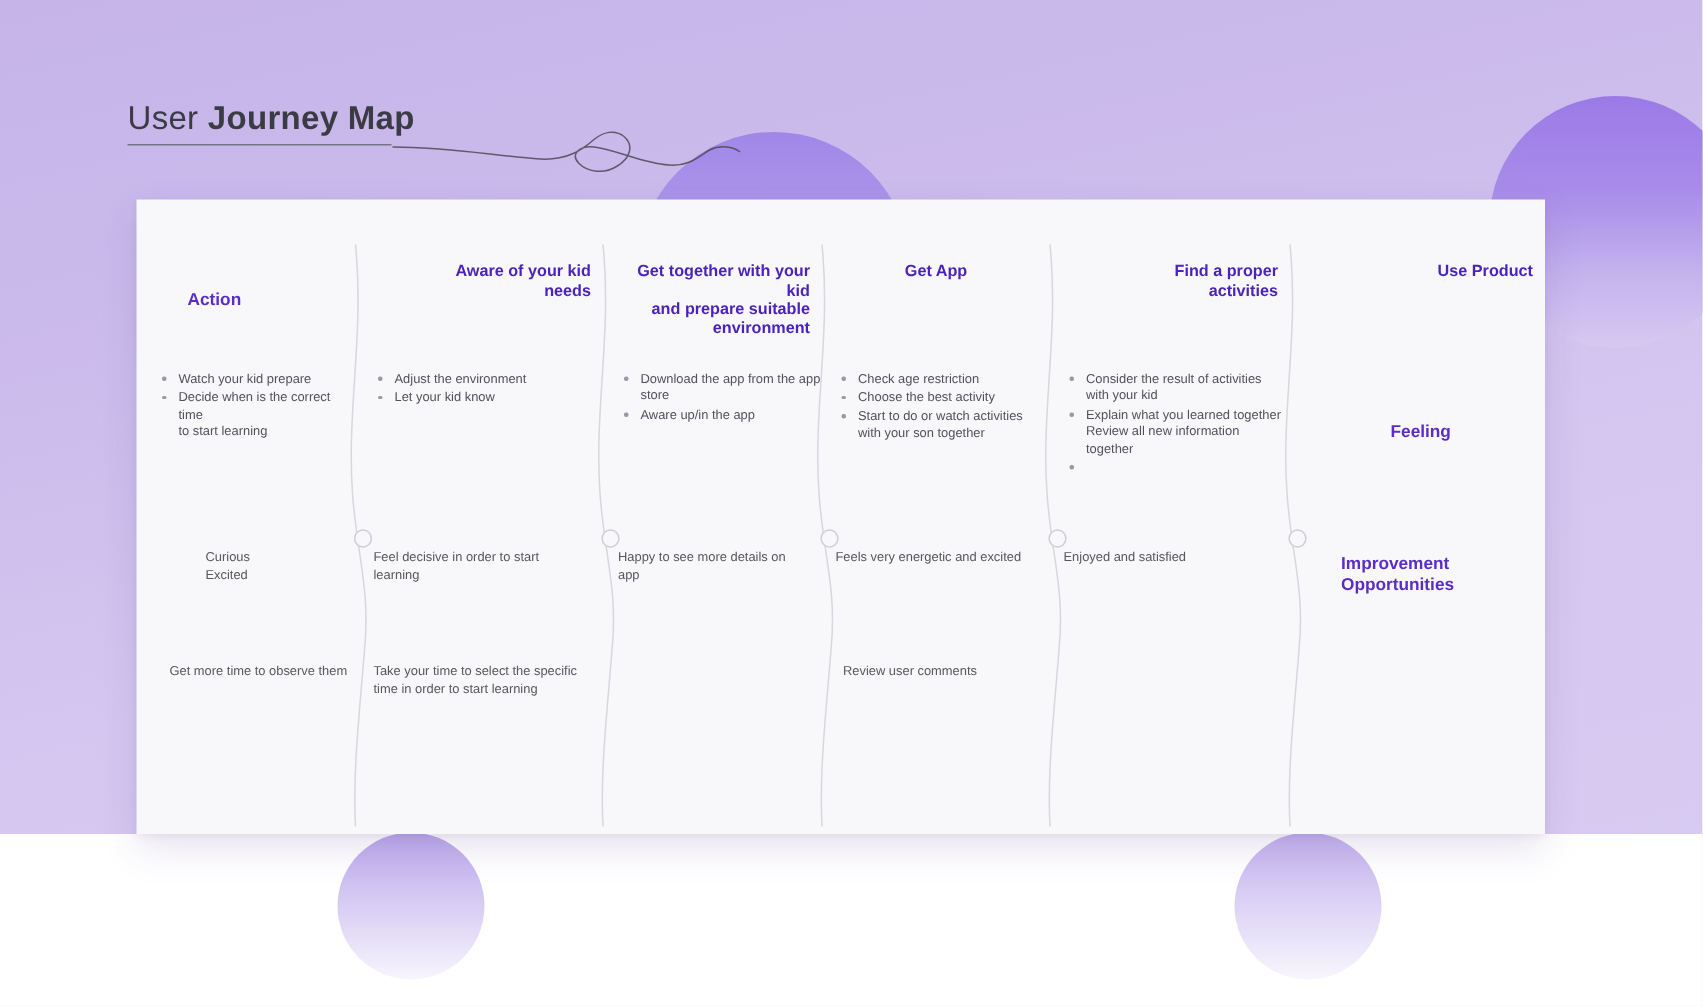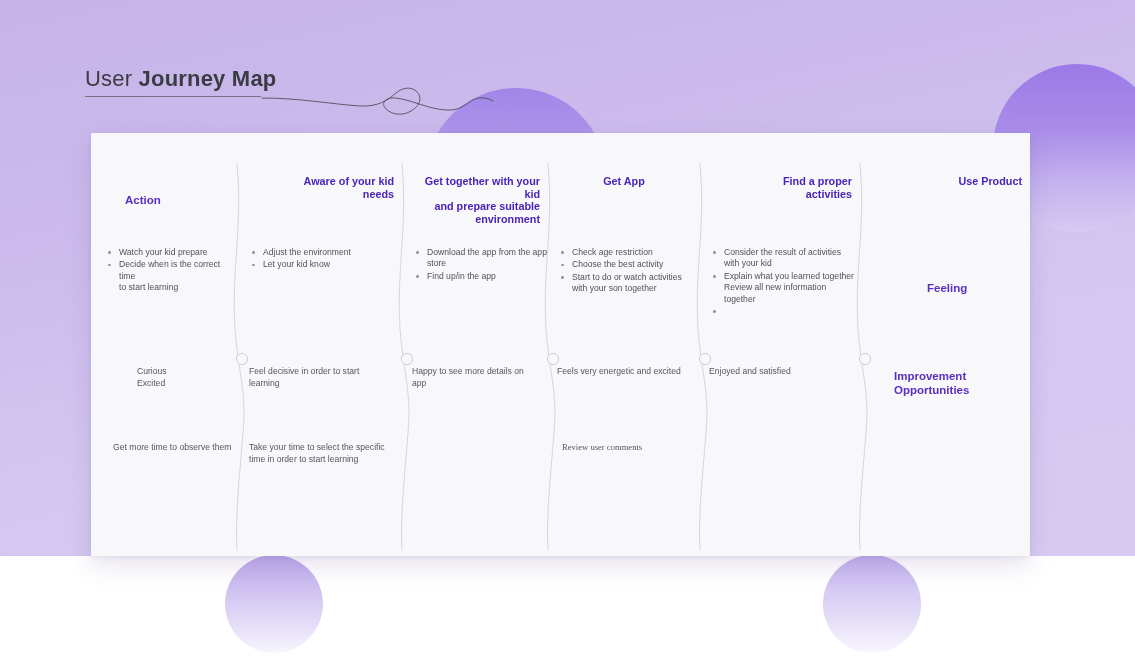--- a/index.html
+++ b/index.html
@@ -180,21 +180,21 @@
   }
   .feeling-text     { padding-top: 34px; }
   .improvement-text { padding-top: 18px; }
   .p-b { padding-left: 12px; padding-right: 10px; }
   .p-c { padding-left: 10px; padding-right: 12px; }
   .p-d { padding-left: 9px;  padding-right: 10px; }
   .p-e { padding-left: 9px;  padding-right: 10px; }
 
   .feeling-text.center-a { padding-left: 46px; }
   .improvement-text.ind-a { padding-left: 22px; }
-  .improvement-text.ind-d { padding-left: 14px; font-family: Liberation Serif, serif; }
+  .improvement-text.ind-d { padding-left: 14px; }
 </style>
 </head>
 <body>
 
 <div id="bg-wash"></div>
 <div id="deco-top-center" class="deco-circle"></div>
 <div id="deco-top-right" class="deco-circle"></div>
 <div id="bg-lower"></div>
 <div id="deco-bottom-left" class="deco-circle"></div>
 <div id="deco-bottom-right" class="deco-circle"></div>
@@ -257,21 +257,21 @@
     </div>
     <div class="cell">
       <ul class="task-list pad-b">
         <li>Adjust the environment</li>
         <li>Let your kid know</li>
       </ul>
     </div>
     <div class="cell">
       <ul class="task-list pad-c">
         <li>Download the app from the app store</li>
-        <li>Find up/in the app</li>
+        <li>Aware up/in the app</li>
       </ul>
     </div>
     <div class="cell">
       <ul class="task-list pad-d">
         <li>Check age restriction</li>
         <li>Choose the best activity</li>
         <li style="white-space:pre-line">Start to do or watch activities
  with your son together</li>
       </ul>
     </div>

